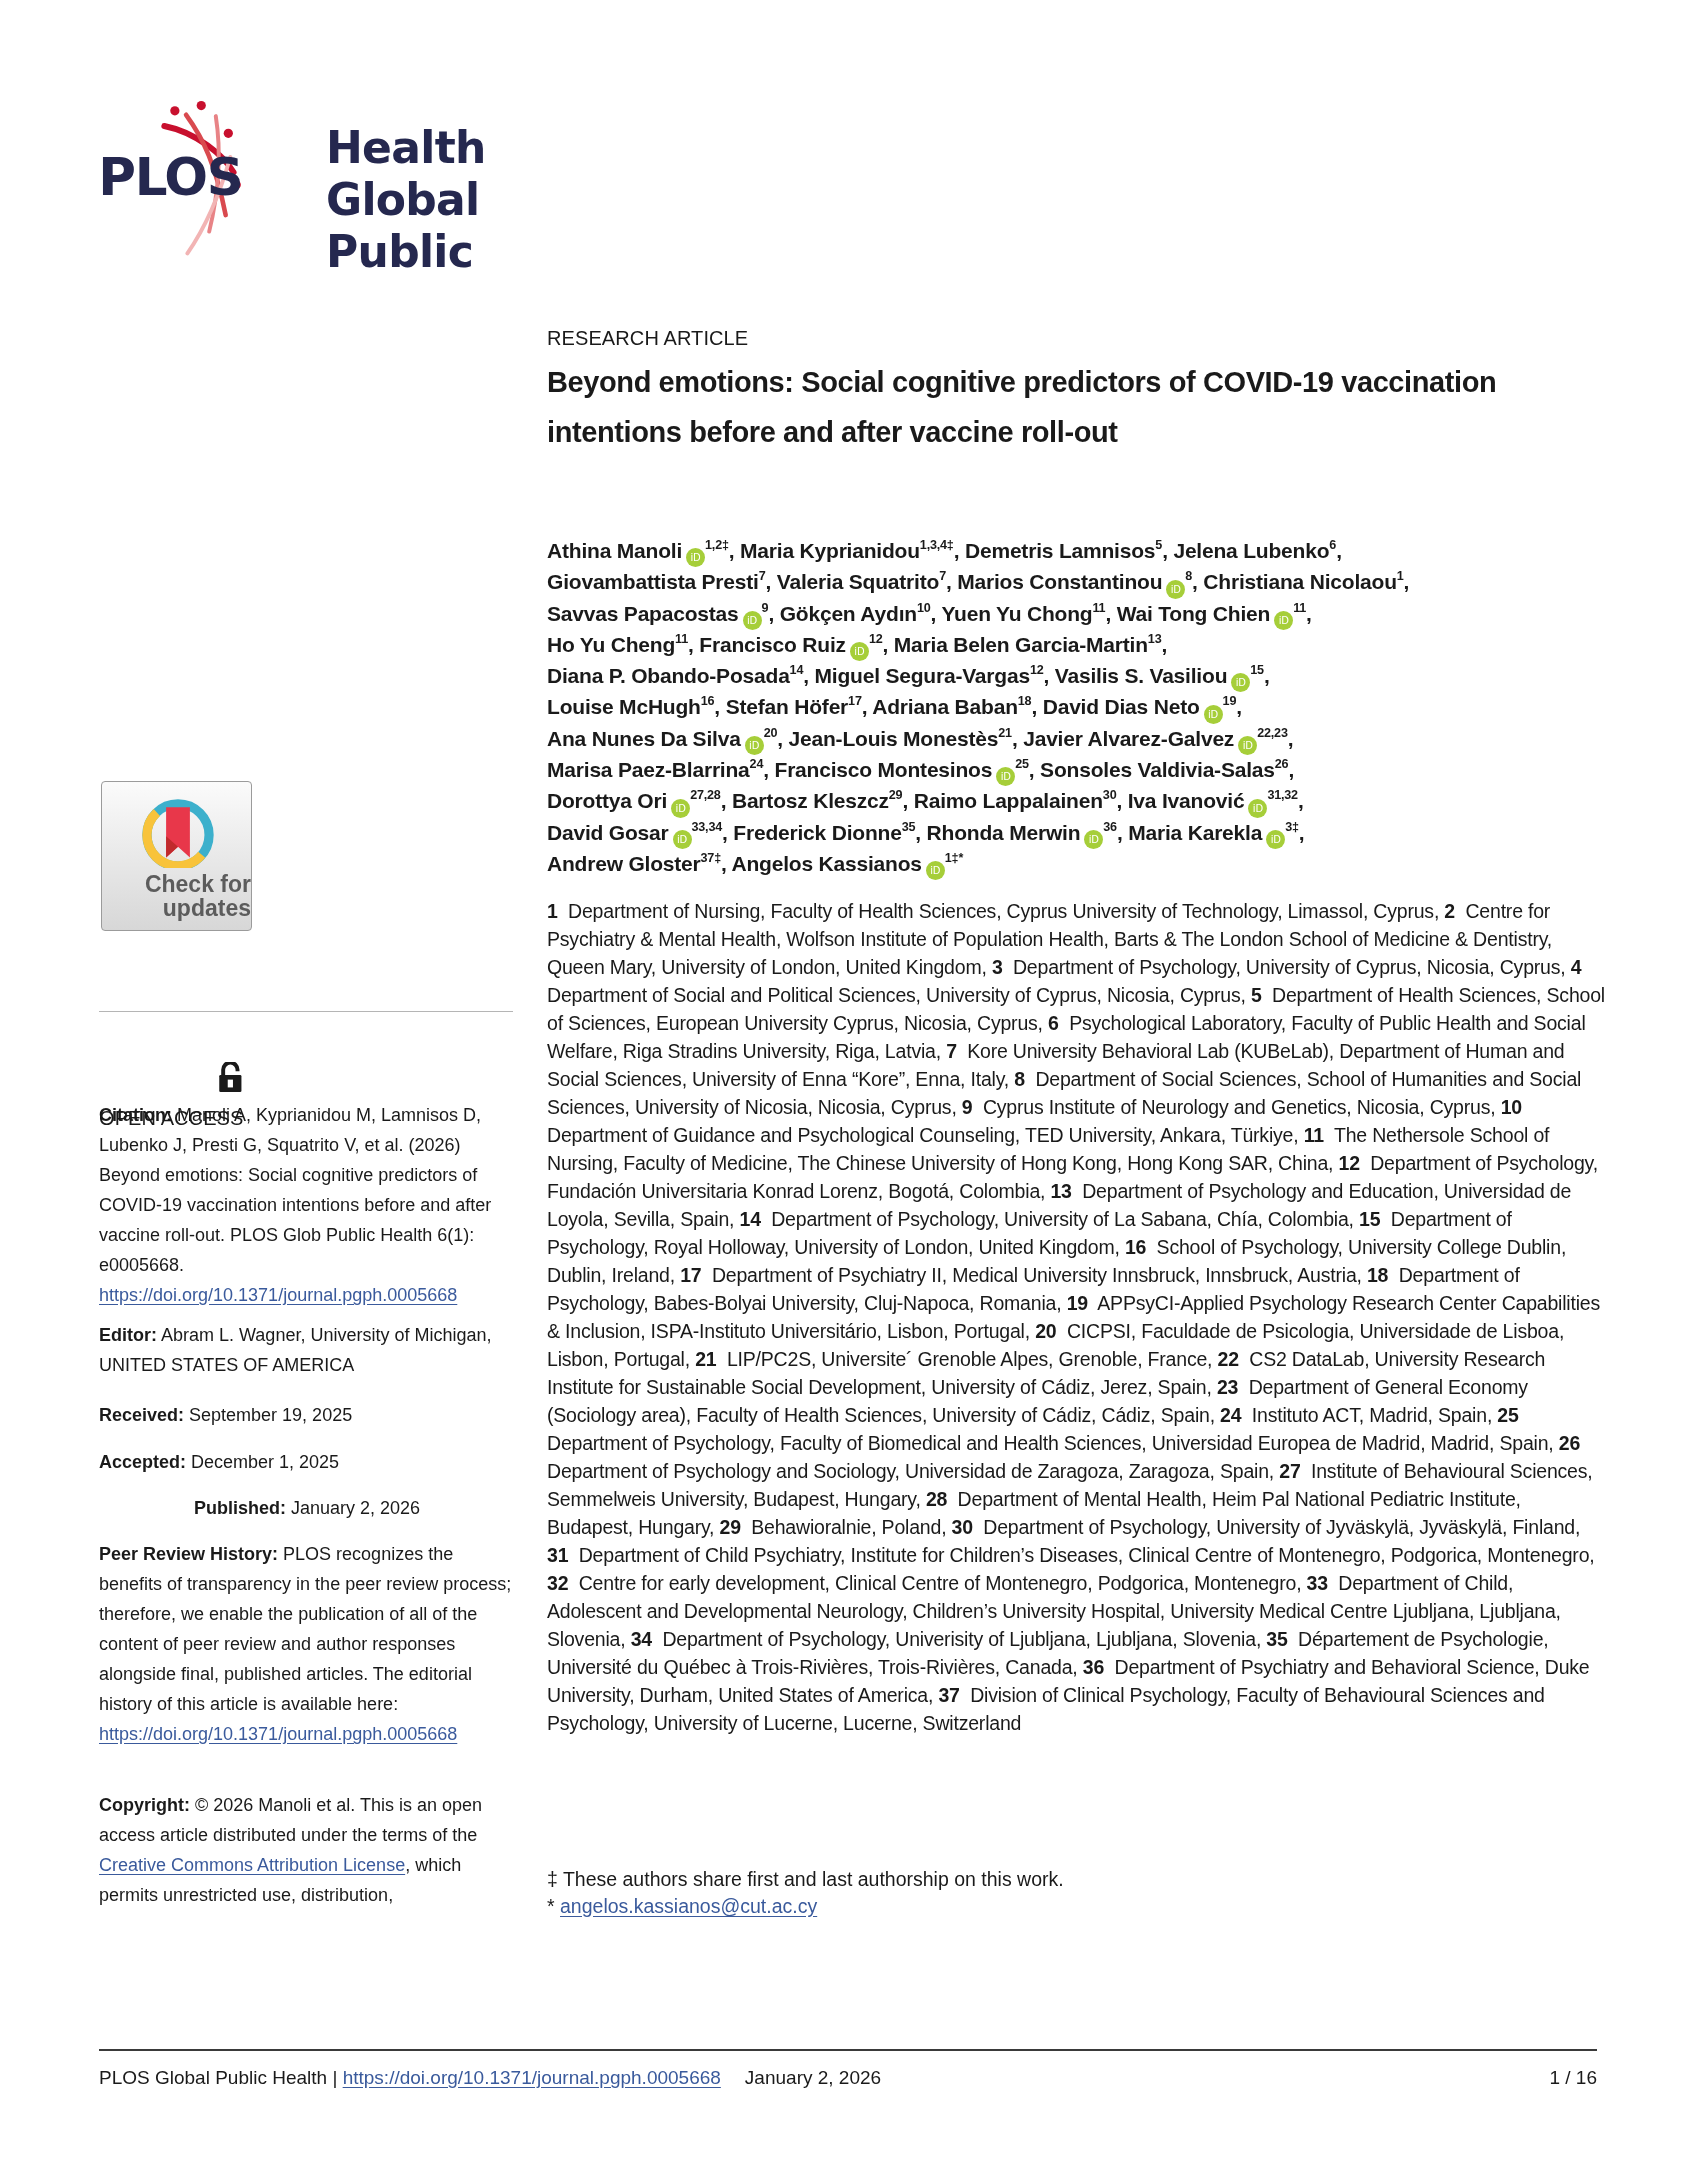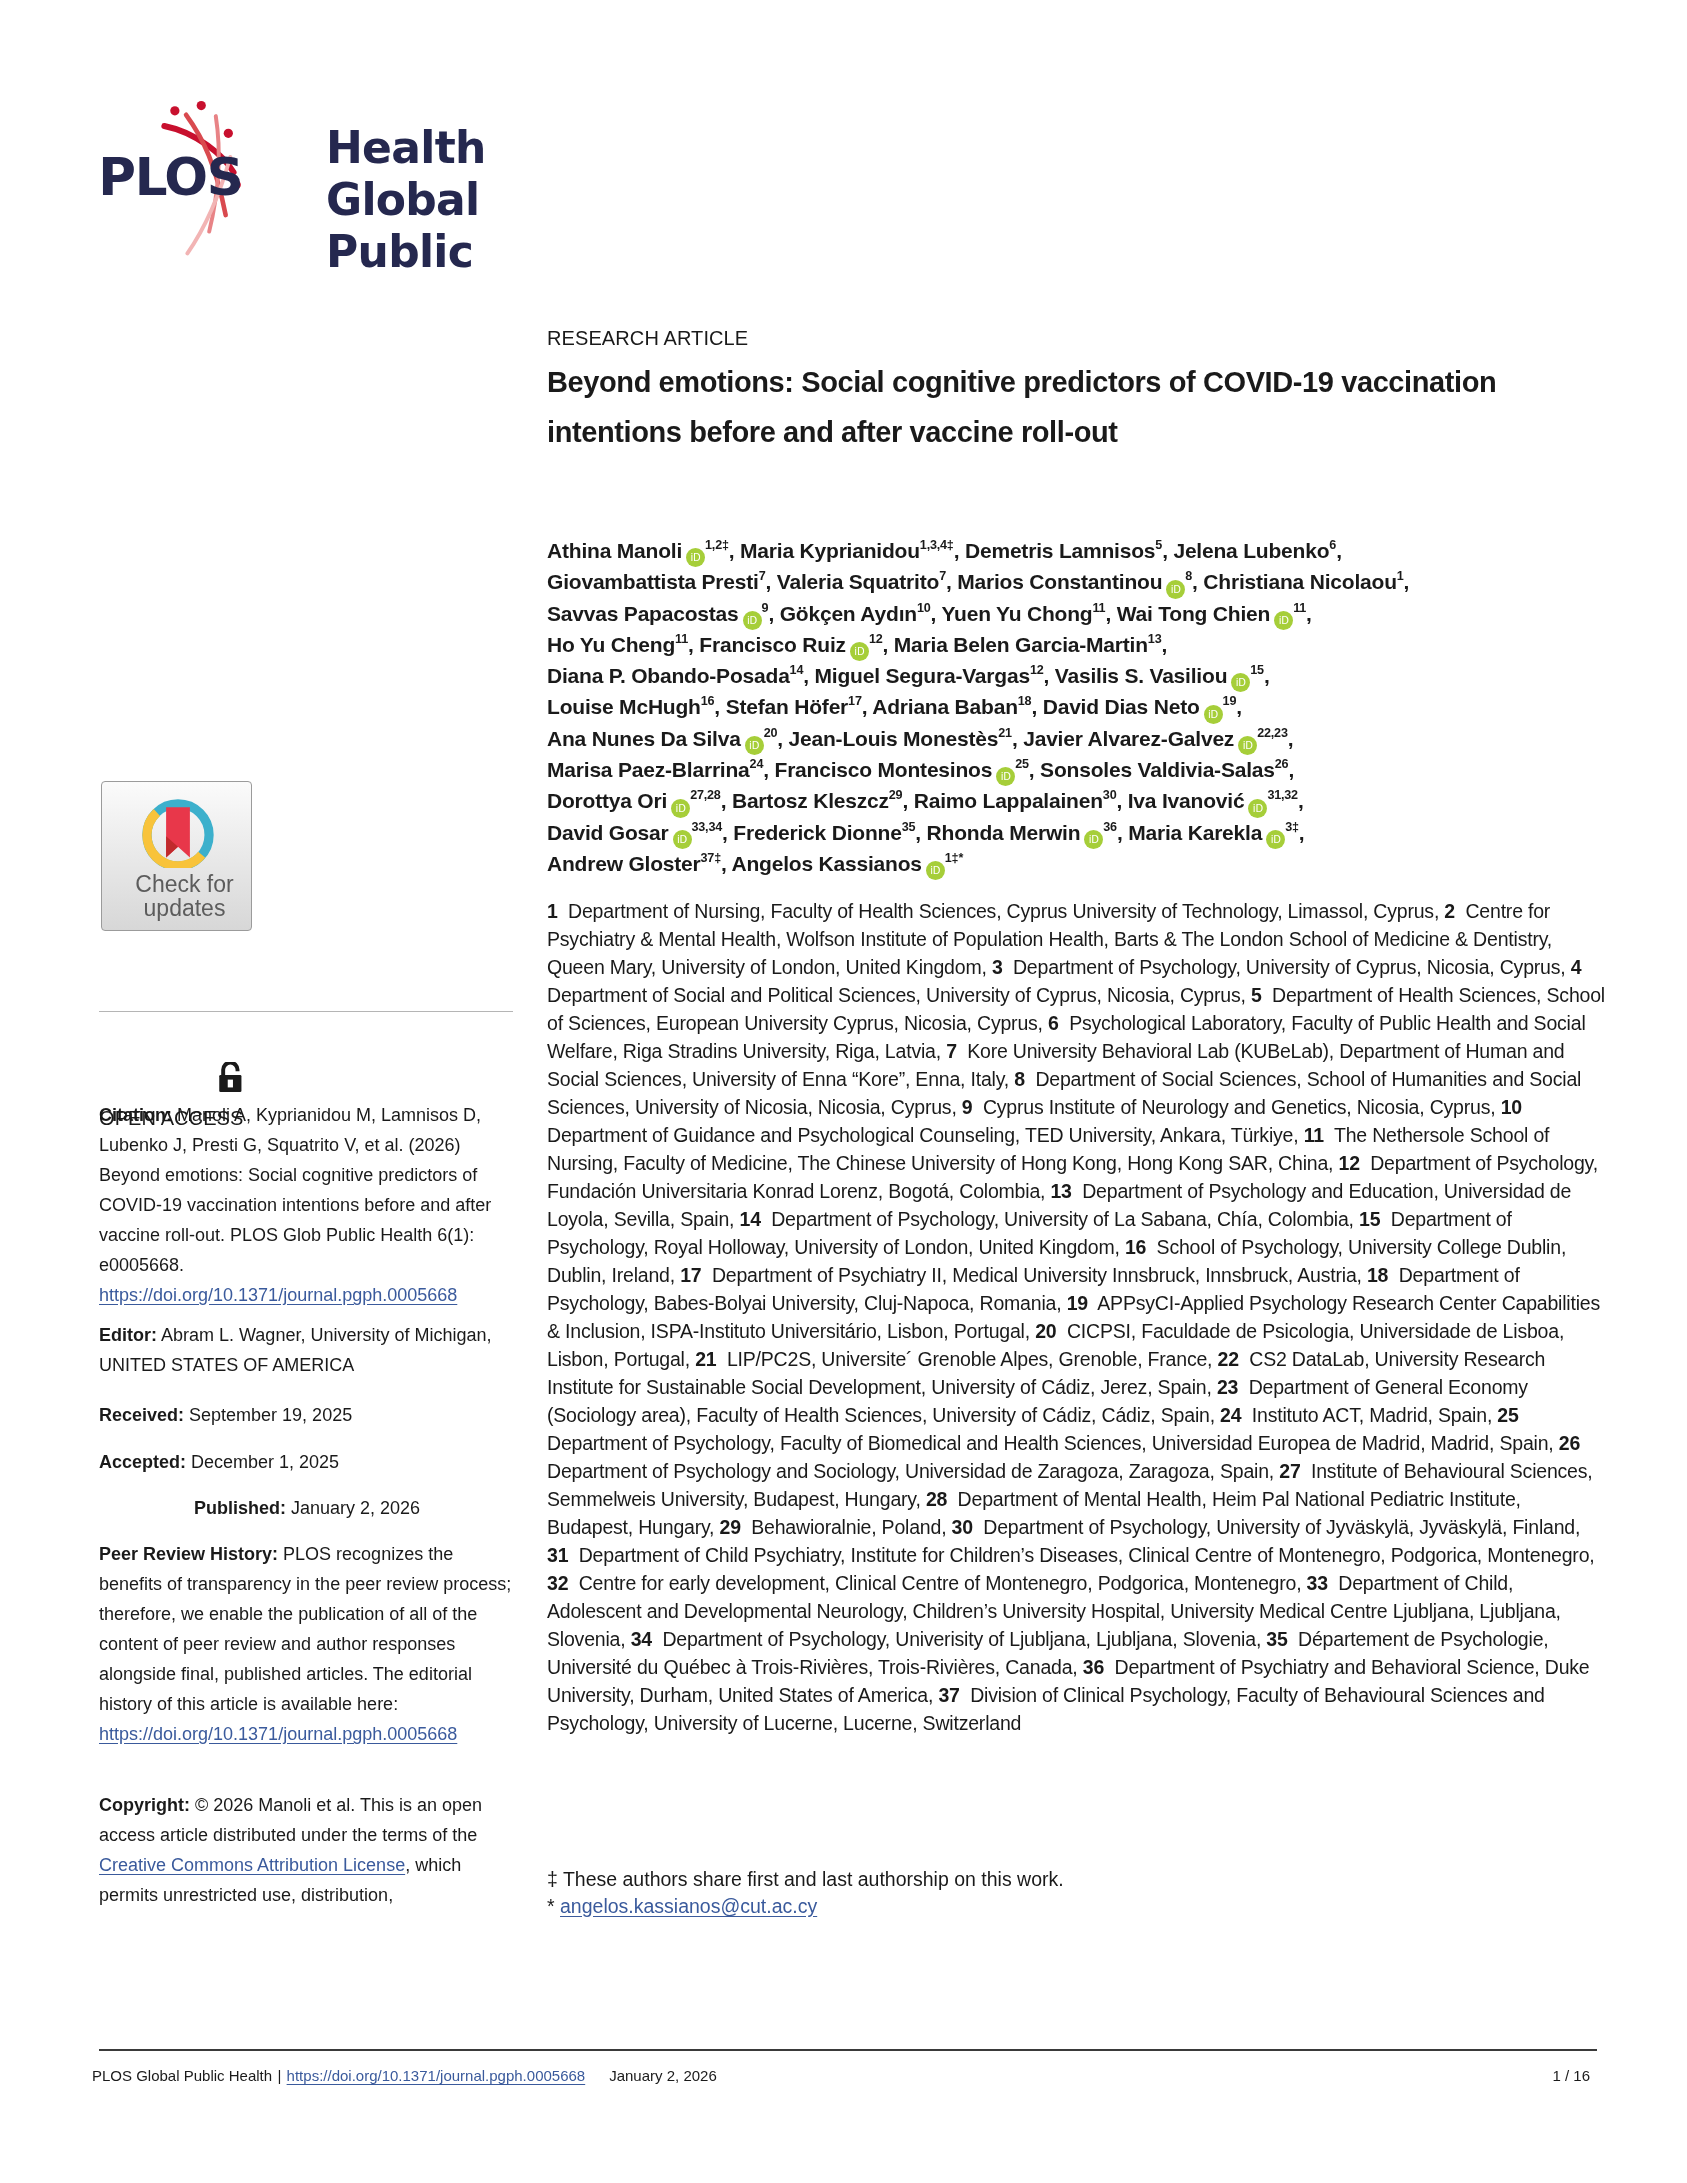--- a/index.html
+++ b/index.html
@@ -4,39 +4,39 @@
 <style>
   html, body { margin: 0; padding: 0; background: #ffffff; }
   body { width: 1688px; height: 2183px; position: relative; overflow: hidden; font-family: "Liberation Sans", sans-serif; color: #1a1a1a; }
 
   
   .logo { position: absolute; left: 98px; top: 93px; width: 529px; height: 165px; }
   .logo svg { position: absolute; left: 0; top: 0; }
   .logo .journal { position: absolute; left: 228px; top: 28.5px; font-family: "DejaVu Sans", sans-serif; font-weight: bold; color: #25284f; font-size: 44px; line-height: 52px; letter-spacing: -0.7px; }
   .crossmark { position: absolute; left: 101px; top: 781px; width: 151px; height: 150px; border: 1.3px solid #9b9b9b; border-radius: 4px; background: linear-gradient(#fbfbfb, #d7d7d7); box-sizing: border-box; }
   .crossmark svg { position: absolute; left: 26.5px; top: 12px; }
-  .crossmark .cm-text { position: absolute; left: 0; right: 0; top: 90px; text-align: center; color: #5c5c5c; font-size: 23px; line-height: 24px; font-weight: normal; padding-left: 16px; }
+  .crossmark .cm-text { position: absolute; left: 0; right: 0; top: 90px; text-align: right; color: #5c5c5c; font-size: 23px; line-height: 24px; font-weight: bold; padding-left: 16px; }
   .side-rule { position: absolute; left: 99px; top: 1011px; width: 414px; height: 1.3px; background: #b5b5b5; }
   .open-access { position: absolute; left: 99px; top: 1062px; display: flex; align-items: flex-end; gap: 16px; flex-direction: column; }
   .open-access .lbl { font-size: 20px; color: #1a1a1a; line-height: 21px; letter-spacing: 0.1px; }
   .side-block { position: absolute; left: 99px; width: 416px; font-size: 18px; line-height: 30px; color: #1a1a1a; }
   .side-block b { font-weight: bold; }
   a.link { color: #3a5a9c; text-decoration: underline; text-underline-offset: 2.6px; }
   .kicker { position: absolute; left: 547px; top: 327px; font-size: 20px; color: #1a1a1a; letter-spacing: 0.1px; }
   .title { position: absolute; left: 547px; top: 357px; width: 1059px; font-size: 29px; line-height: 50px; font-weight: bold; color: #1a1a1a; letter-spacing: -0.4px; margin: 0; }
   .authors { position: absolute; left: 547px; top: 536px; width: 1059px; font-size: 21px; line-height: 30px; font-weight: bold; color: #1a1a1a; letter-spacing: -0.2px; }
   .authors sup { font-size: 12.6px; vertical-align: 8.6px; line-height: 0; font-weight: bold; }
   .orcid { display: inline-block; width: 19px; height: 19px; border-radius: 50%; background: #a6ce39; color: #fff; font-size: 10px; line-height: 19px; text-align: center; font-weight: normal; vertical-align: -3.3px; margin-left: 4px; font-family: "DejaVu Sans", sans-serif; }
   .affils { position: absolute; left: 547px; top: 897px; width: 1059px; font-size: 19.5px; line-height: 28px; color: #1a1a1a; letter-spacing: -0.2px; }
   .affils b { font-weight: bold; }
   .notes { position: absolute; left: 547px; top: 1866px; font-size: 19.5px; line-height: 27px; color: #1a1a1a; }
 
   
   .footer-rule { position: absolute; left: 99px; top: 2049px; width: 1498px; height: 2px; background: #3a3a3a; }
-  .footer { position: absolute; left: 92px; top: 2067px; width: 1498px; font-size: 15px; color: #1a1a1a; display: flex; align-items: center; justify-content: flex-end; }
+  .footer { position: absolute; left: 99px; top: 2067px; width: 1498px; font-size: 19px; color: #1a1a1a; display: flex; align-items: center; justify-content: flex-end; }
   .footer .sep { margin: 0 5.3px; }
   .footer .date { margin-left: 24px; }
   .footer .page { margin-left: auto; }
 </style>
 </head>
 <body>
 
 <div class="logo">
   <svg width="225" height="165" viewBox="0 0 340 250">
 

